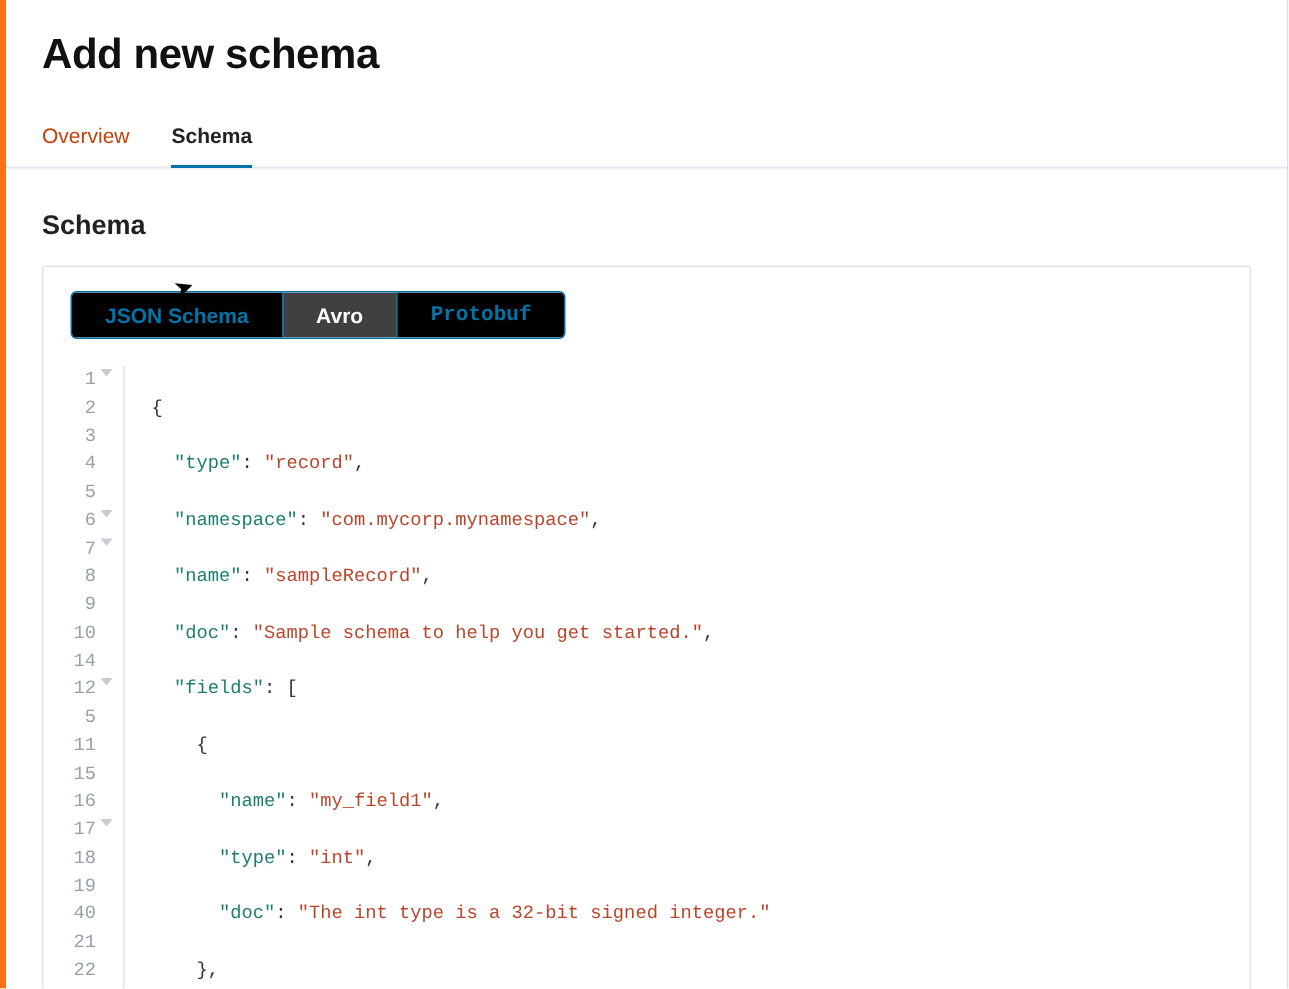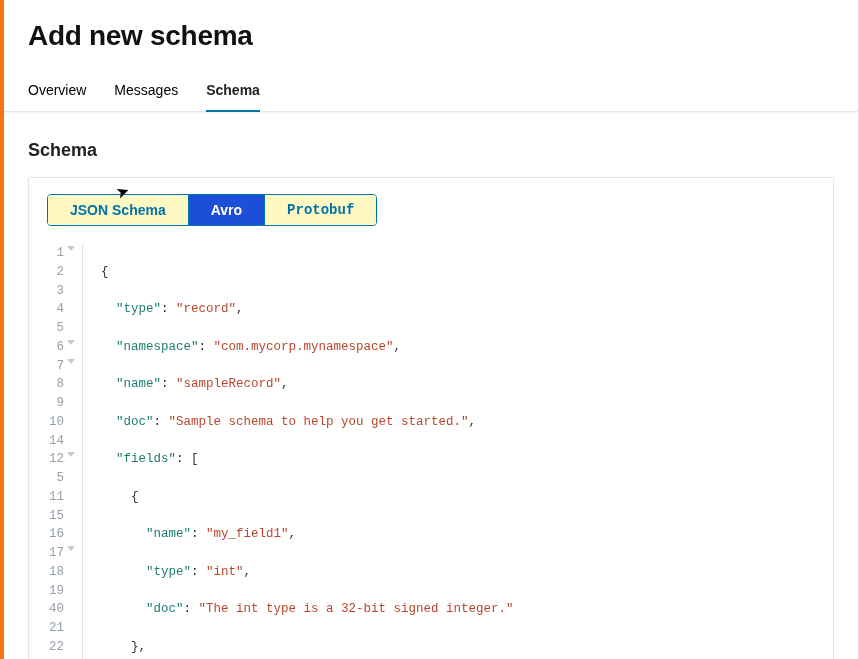--- a/index.html
+++ b/index.html
@@ -27,21 +27,21 @@
     .nav-tabs {
       display: flex;
       gap: 28px;
       padding: 0 24px;
       border-bottom: 1px solid #e5e9ef;
       box-shadow: 0 1px 0 #f2f4f7;
     }
     .nav-tab {
       padding: 10px 0 12px 0;
       font-size: 14px;
-      color: #000000;
+      color: #c2410c;
       cursor: pointer;
       border-bottom: 2px solid transparent;
       margin-bottom: -1px;
     }
     .nav-tab.active {
       color: #222;
       font-weight: 600;
       border-bottom: 2px solid #0073a8;
     }
     .section-title {
@@ -60,29 +60,29 @@
       display: inline-flex;
       border: 1px solid #0073a8;
       border-radius: 4px;
       overflow: hidden;
       margin-bottom: 18px;
     }
     .schema-type-btn {
       padding: 7px 22px;
       font-size: 14px;
       font-weight: 600;
-      background: #fef9c3;
+      background: #000000;
       color: #0073a8;
       cursor: pointer;
       border: none;
       border-right: 1px solid #0073a8;
     }
     .schema-type-btn:last-child { border-right: none; font-family: Liberation Mono, monospace; }
     .schema-type-btn.active {
-      background: #1d4ed8;
+      background: #404040;
       color: #fff;
     }
     .code-editor {
       display: flex;
       font-family: "SFMono-Regular", Consolas, "Liberation Mono", Menlo, monospace;
       font-size: 12.5px;
       line-height: 1.5;
     }
     .gutter {
       text-align: right;
@@ -121,21 +121,20 @@
     }
   </style>
 </head>
 <body>
 
 <div class="container">
   <h1 class="page-title">Add new schema</h1>
 
   <div class="nav-tabs">
     <div class="nav-tab">Overview</div>
-    <div class="nav-tab">Messages</div>
     <div class="nav-tab active">Schema</div>
   </div>
 
   <h2 class="section-title">Schema</h2>
 
   <div class="panel">
 
     <div class="schema-type-group">
       <button class="schema-type-btn">JSON Schema</button>
       <button class="schema-type-btn active">Avro</button>

